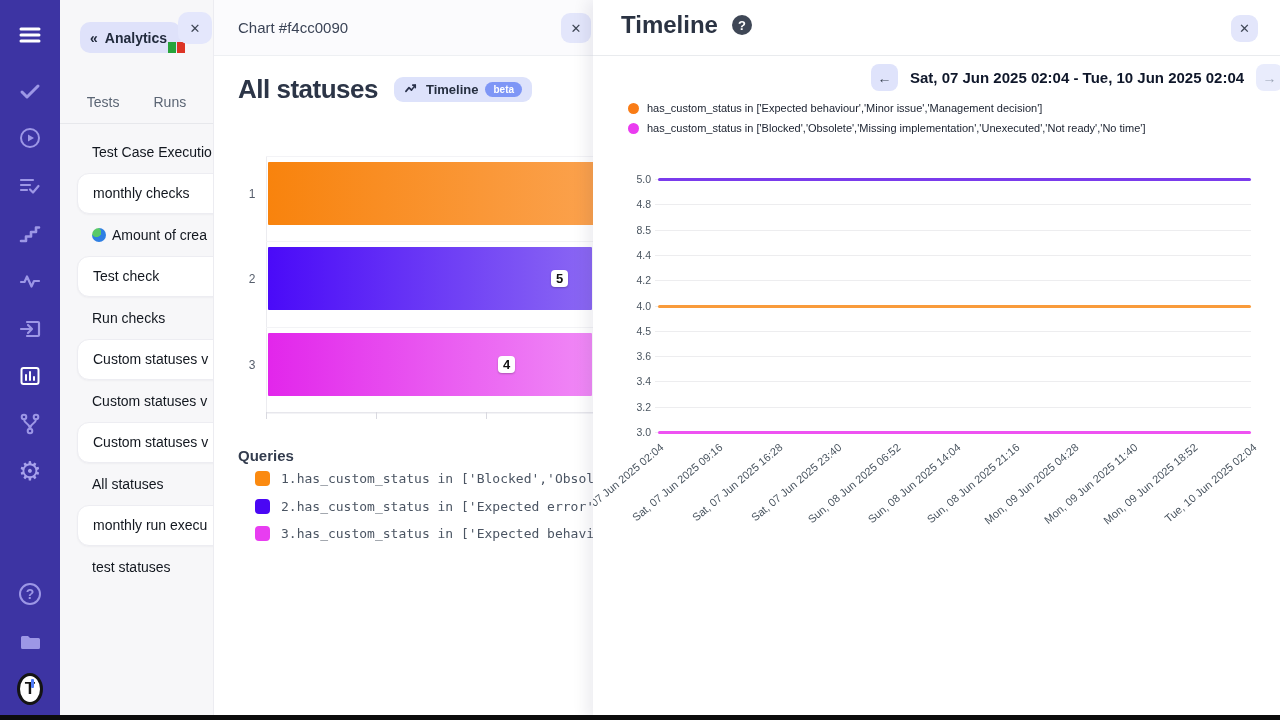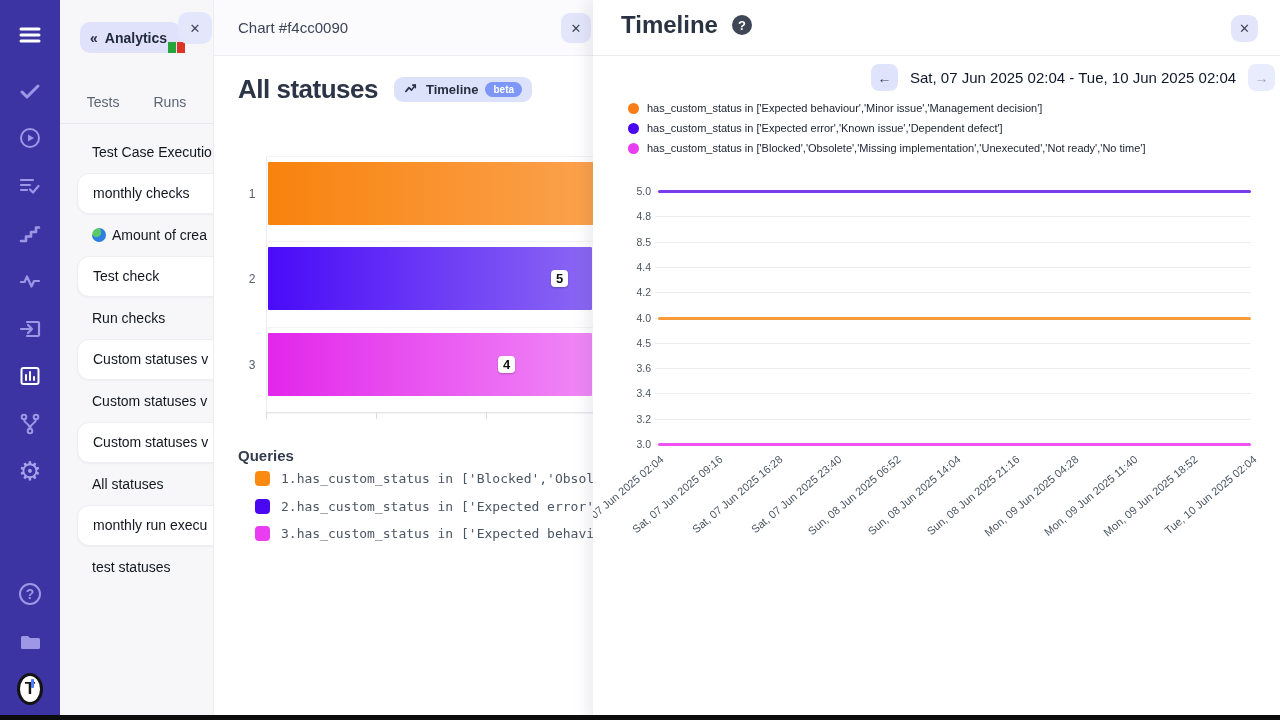--- a/index.html
+++ b/index.html
@@ -64,27 +64,27 @@
   .timeline-panel { position:absolute; left:593px; top:0; width:687px; height:720px; background:#fff; z-index:30; box-shadow:-7px 0 14px rgba(20,20,60,.07); overflow:hidden; }
   .tp-title-row { position:absolute; left:28px; top:11px; display:flex; align-items:center; gap:14px; }
   .tp-title { font-size:24px; font-weight:800; color:#2b3343; }
   .help-icon { width:20px; height:20px; border-radius:50%; background:#3f4756; color:#fff; font-size:13px; font-weight:700; display:flex; align-items:center; justify-content:center; cursor:pointer; }
   .tp-close { left:638px; top:15px; width:27px; height:27px; }
   .tp-divider { position:absolute; left:0; top:55px; width:100%; height:1px; background:#e9ebee; }
   .nav-row { position:absolute; left:278px; top:64px; display:flex; align-items:center; gap:12px; }
   .nav-btn { width:27px; height:27px; border-radius:8px; display:flex; align-items:center; justify-content:center; font-size:14px; cursor:pointer; }
   .nav-prev { background:#dfe3fb; color:#3a4352; }
   .nav-next { background:#e9ecfc; color:#9aa4b5; }
-  .date-range { font-size:15px; font-weight:400; color:#0f172a; white-space:nowrap; }
+  .date-range { font-size:15px; font-weight:700; color:#0f172a; white-space:nowrap; }
   .legend { position:absolute; left:35px; top:98px; }
   .legend-row { display:flex; align-items:center; gap:8px; height:20px; cursor:pointer; }
   .legend-dot { width:11px; height:11px; border-radius:50%; flex:0 0 auto; }
   .legend-text { font-size:11px; color:#19202e; white-space:nowrap; }
 
-  .lineplot { position:absolute; left:0; top:16px; width:687px; height:624px; pointer-events:none; }
+  .lineplot { position:absolute; left:0; top:4px; width:687px; height:624px; pointer-events:none; }
   .grid-line { position:absolute; left:62px; width:596px; height:1px; background:#ededef; }
   .ytick { position:absolute; left:14px; width:44px; text-align:right; font-size:10.5px; color:#4a5560; transform:translateY(-50%); }
   .series-line { position:absolute; left:65px; width:593px; height:3px; border-radius:2px; }
   .xlabel { position:absolute; font-size:11px; color:#4a5560; white-space:nowrap; transform:translateX(-100%) rotate(-40deg); transform-origin:100% 0; }
 
   .bottom-bar { position:absolute; left:0; bottom:0; width:1280px; height:5px; background:#0c0c0c; z-index:60; }
 </style>
 </head>
 <body>
 
@@ -278,24 +278,20 @@
     <div class="nav-row">
       <span class="nav-btn nav-prev">←</span>
       <span class="date-range">Sat, 07 Jun 2025 02:04 - Tue, 10 Jun 2025 02:04</span>
       <span class="nav-btn nav-next">→</span>
     </div>
 
     <div class="legend" id="legend">
         <div class="legend-row">
           <span class="legend-dot" style="background:#f97c16"></span>
           <span class="legend-text">has_custom_status in ['Expected behaviour','Minor issue','Management decision']</span>
-        </div>
-        <div class="legend-row">
-          <span class="legend-dot" style="background:#4807f0"></span>
-          <span class="legend-text">has_custom_status in ['Expected error','Known issue','Dependent defect']</span>
         </div>
         <div class="legend-row">
           <span class="legend-dot" style="background:#ea3cf0"></span>
           <span class="legend-text">has_custom_status in ['Blocked','Obsolete','Missing implementation','Unexecuted','Not ready','No time']</span>
         </div>
       </div>
     <div class="lineplot" id="lineplot">
         <div class="grid-line" style="top: 175px;"></div>
         <div class="ytick" style="top: 175px;">5.0</div>
         <div class="grid-line" style="top: 200.3px;"></div>

